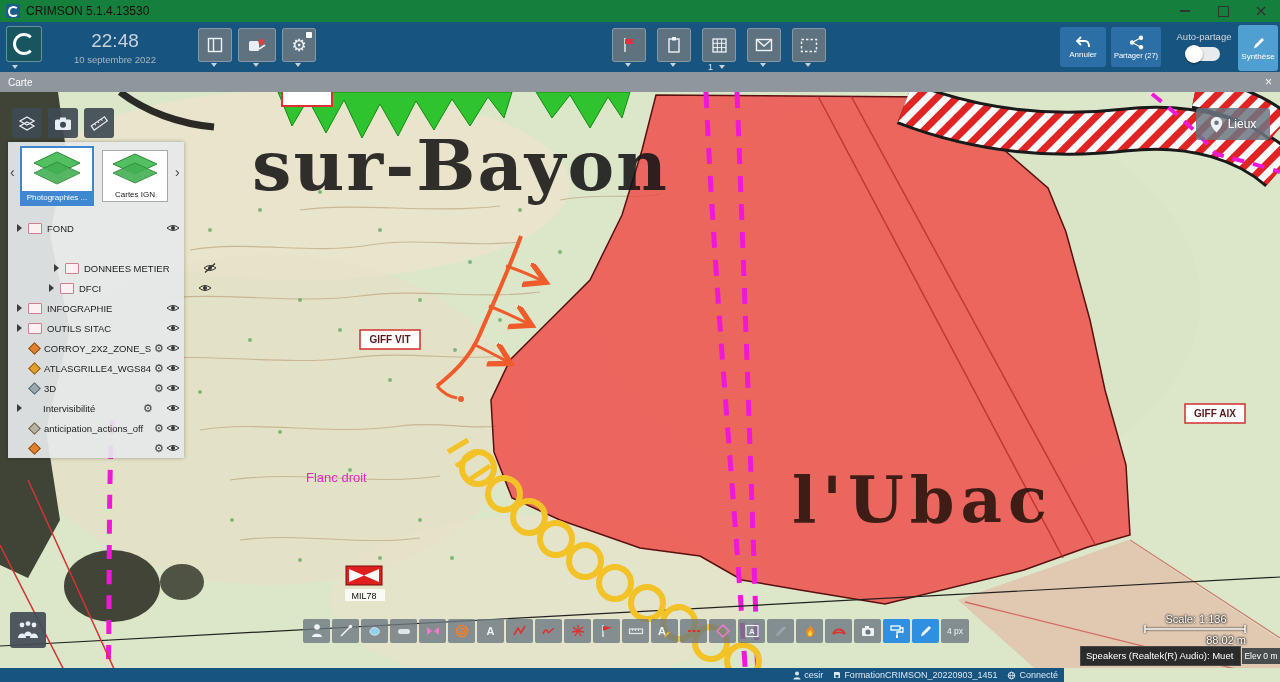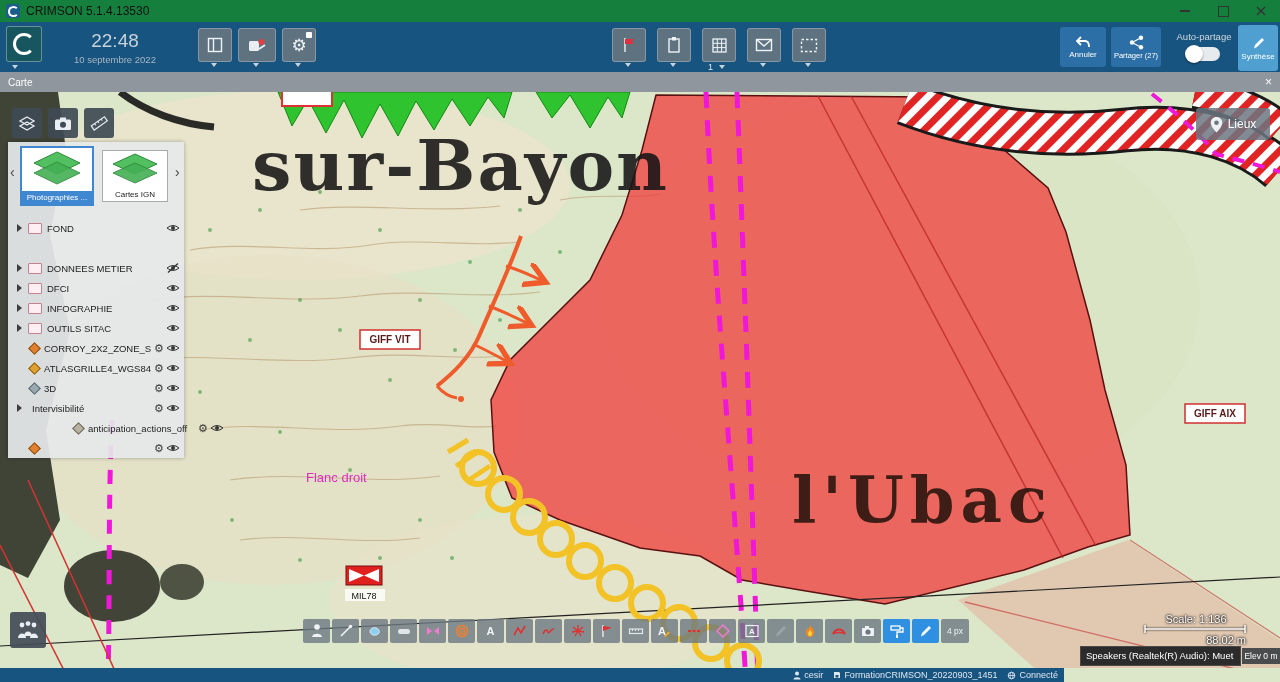--- a/index.html
+++ b/index.html
@@ -393,33 +393,33 @@
       <div class="exp"></div>
       <div class="fold"></div>
       <span class="tlbl">FOND</span>
       <span class="eyew">
         <svg width="14" height="10">
             <path d="M1,5 Q7,0 13,5 Q7,10 1,5 Z" fill="none" stroke="#333"></path>
             <circle cx="7" cy="5" r="2" fill="#333"></circle>
           </svg>
       </span>
     </div>
-    <div class="trow" style="top:116px;">
+    <div class="trow" style="top:116px;margin-left:37px;">
       <div class="exp"></div>
       <div class="fold"></div>
       <span class="tlbl">DONNEES METIER</span>
       <span class="eyew">
         <svg width="14" height="10">
             <path d="M1,5 Q7,0 13,5 Q7,10 1,5 Z" fill="none" stroke="#333"></path>
             <circle cx="7" cy="5" r="2" fill="#333"></circle>
             <line x1="2" y1="9.5" x2="12" y2="0.5" stroke="#333" stroke-width="1.3"></line>
           </svg>
       </span>
     </div>
-    <div class="trow" style="top:136px;">
+    <div class="trow" style="top:136px;padding-left:32px;">
       <div class="exp"></div>
       <div class="fold"></div>
       <span class="tlbl">DFCI</span>
       <span class="eyew">
         <svg width="14" height="10">
             <path d="M1,5 Q7,0 13,5 Q7,10 1,5 Z" fill="none" stroke="#333"></path>
             <circle cx="7" cy="5" r="2" fill="#333"></circle>
           </svg>
       </span>
     </div>
@@ -474,32 +474,32 @@
       <div class="dia" style="background:#9aa8b2;border:1px solid #5a6870;"></div>
       <span class="tlbl">3D</span>
       <span class="gearg">⚙</span>
       <span class="eyew">
         <svg width="14" height="10">
             <path d="M1,5 Q7,0 13,5 Q7,10 1,5 Z" fill="none" stroke="#333"></path>
             <circle cx="7" cy="5" r="2" fill="#333"></circle>
           </svg>
       </span>
     </div>
-    <div class="trow" style="top:256px;">
+    <div class="trow" style="top:256px;gap:11px;">
       <div class="exp"></div>
       <span class="tlbl" style="margin-left:10px;">Intervisibilité</span>
       <span class="gearg">⚙</span>
       <span class="eyew">
         <svg width="14" height="10">
             <path d="M1,5 Q7,0 13,5 Q7,10 1,5 Z" fill="none" stroke="#333"></path>
             <circle cx="7" cy="5" r="2" fill="#333"></circle>
           </svg>
       </span>
     </div>
-    <div class="trow" style="top:276px;padding-left:44px;">
+    <div class="trow" style="top:276px;">
       <div class="noexp"></div>
       <div class="dia" style="background:#b8b2a0;border:1px solid #6a6452;"></div>
       <span class="tlbl">anticipation_actions_off</span>
       <span class="gearg">⚙</span>
       <span class="eyew">
         <svg width="14" height="10">
             <path d="M1,5 Q7,0 13,5 Q7,10 1,5 Z" fill="none" stroke="#333"></path>
             <circle cx="7" cy="5" r="2" fill="#333"></circle>
           </svg>
       </span>

